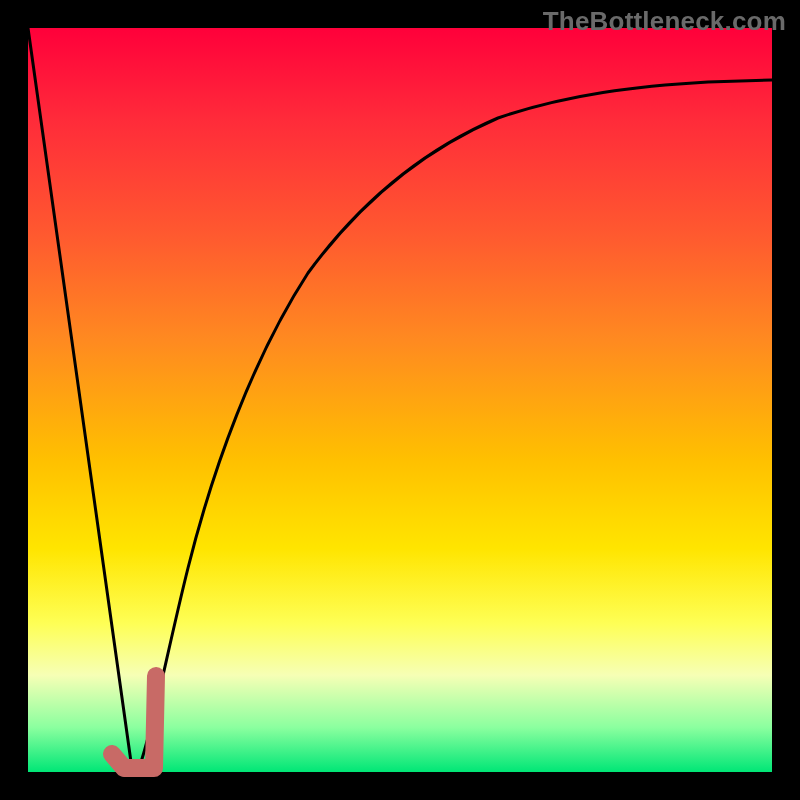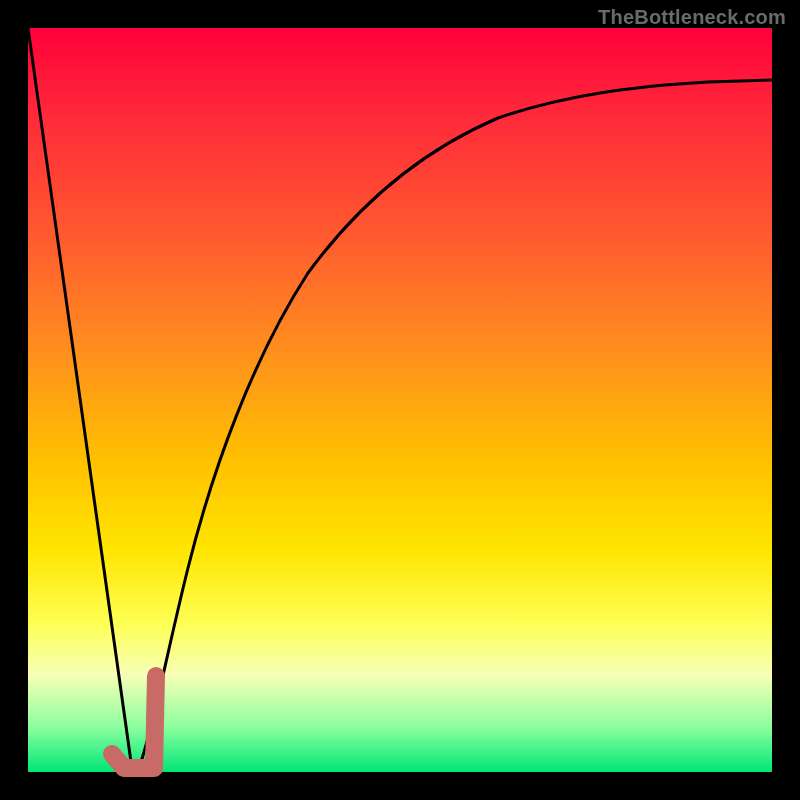--- a/index.html
+++ b/index.html
@@ -42,21 +42,21 @@
     left: 28px;
     top: 28px;
     width: 744px;
     height: 744px;
     overflow: visible;
   }
   .watermark {
     position: absolute;
     top: 6px;
     right: 14px;
-    font-size: 20px;
+    font-size: 26px;
     color: #6a6a6a;
     font-weight: 600;
     letter-spacing: 0.2px;
     user-select: none;
   }
 </style>
 </head>
 <body>
 
 <div class="frame">

